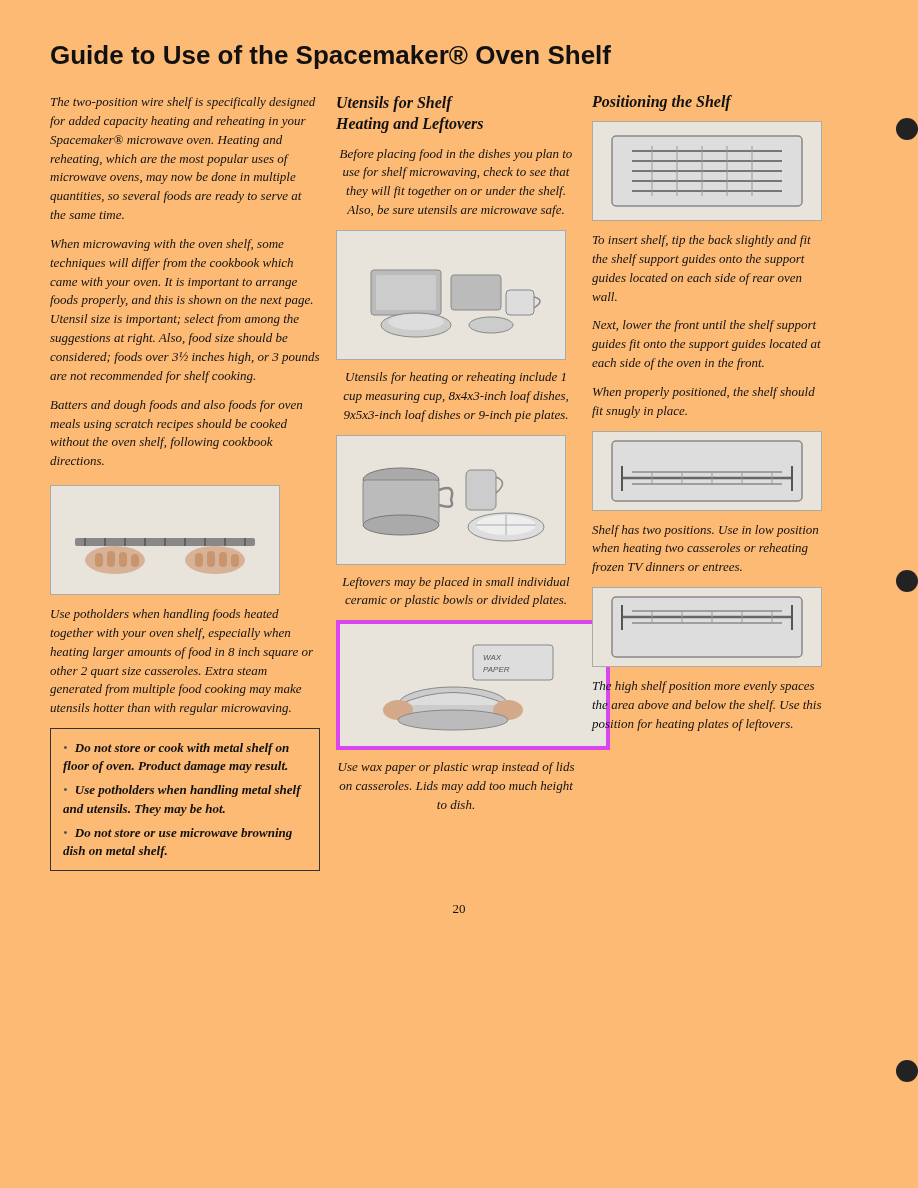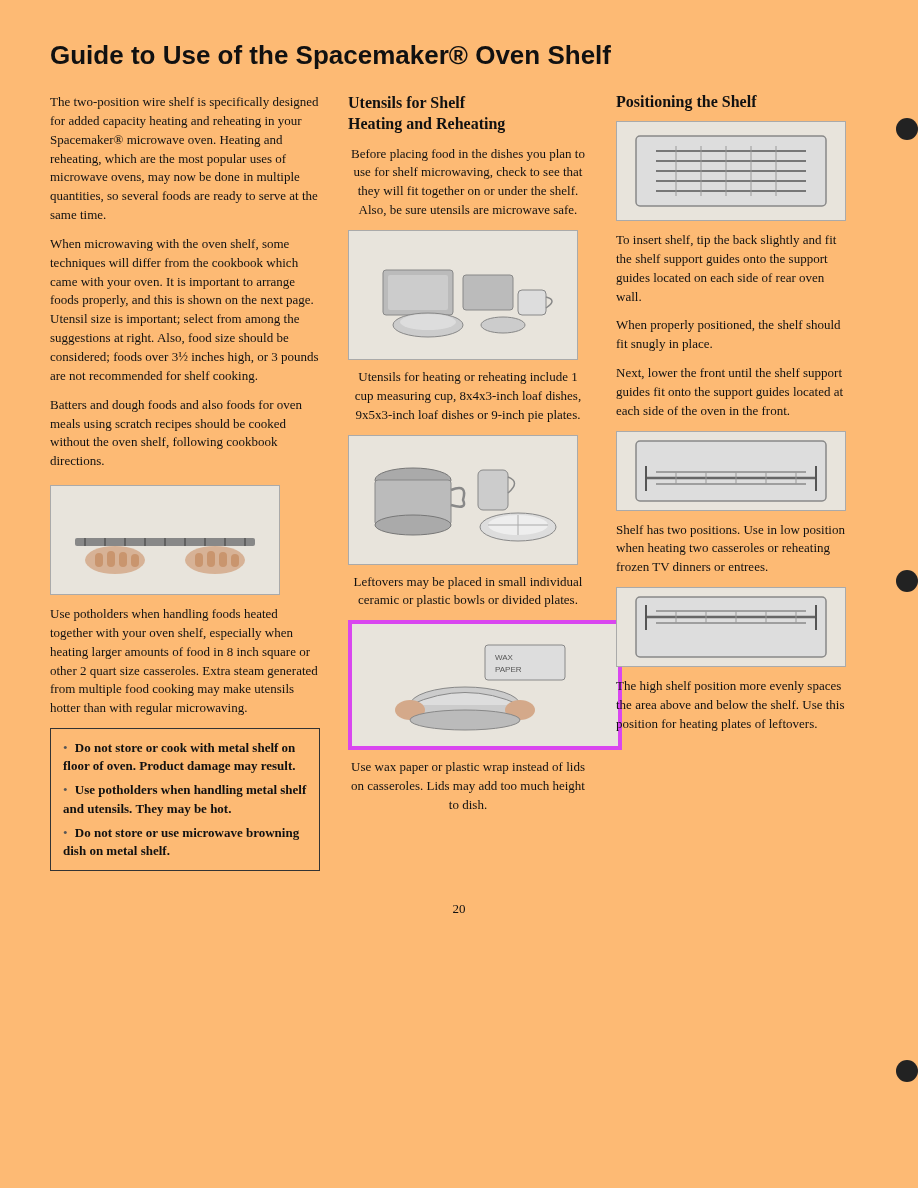--- a/index.html
+++ b/index.html
@@ -22,21 +22,22 @@
     }
     .page-title {
       font-size: 26px;
       font-weight: bold;
       font-family: 'Arial Black', Arial, sans-serif;
       margin-bottom: 22px;
       border-bottom: none;
     }
     .main-layout {
       display: flex;
-      gap: 28px;
+      gap: 16px;
+      font-style: italic;
     }
     .col-left {
       width: 270px;
       flex-shrink: 0;
     }
     .col-middle {
       width: 240px;
       flex-shrink: 0;
     }
     .col-right {
@@ -260,21 +261,21 @@
         <p>
           <span class="bullet-dot">•</span>
           <strong>Do not store or use microwave browning dish on metal shelf.</strong>
         </p>
       </div>
     </div>
 
     <div class="col-middle">
       <div class="section-heading">
         <span>Utensils for Shelf</span>
-        <span>Heating and Reheating</span>
+        <span>Heating and Leftovers</span>
       </div>
       <p>Before placing food in the dishes you plan to use for shelf microwaving, check to see that they will fit together on or under the shelf. Also, be sure utensils are microwave safe.</p>
 
       <div class="utensil-img-box">
         <svg class="utensil-drawing" viewBox="0 0 200 110">
 
           <rect x="20" y="30" width="70" height="45" rx="3" fill="#bbb" stroke="#888" stroke-width="1"></rect>
           <rect x="25" y="35" width="60" height="35" rx="2" fill="#ccc"></rect>
           <rect x="100" y="35" width="50" height="35" rx="3" fill="#bbb" stroke="#888" stroke-width="1"></rect>
 
@@ -346,22 +347,22 @@
 
           <line x1="50" y1="20" x2="50" y2="70" stroke="#999" stroke-width="1"></line>
           <line x1="75" y1="20" x2="75" y2="70" stroke="#999" stroke-width="1"></line>
           <line x1="100" y1="20" x2="100" y2="70" stroke="#999" stroke-width="1"></line>
           <line x1="125" y1="20" x2="125" y2="70" stroke="#999" stroke-width="1"></line>
           <line x1="150" y1="20" x2="150" y2="70" stroke="#999" stroke-width="1"></line>
         </svg>
       </div>
 
       <p>To insert shelf, tip the back slightly and fit the shelf support guides onto the support guides located on each side of rear oven wall.</p>
+      <p>Next, lower the front until the shelf support guides fit onto the support guides located at each side of the oven in the front.</p>
       <p>When properly positioned, the shelf should fit snugly in place.</p>
-      <p>Next, lower the front until the shelf support guides fit onto the support guides located at each side of the oven in the front.</p>
 
       <div class="right-shelf-box2">
         <svg width="210" height="70" viewBox="0 0 210 70">
           <rect x="10" y="5" width="190" height="60" rx="4" fill="#ddd" stroke="#888" stroke-width="1.5"></rect>
 
           <line x1="20" y1="42" x2="190" y2="42" stroke="#666" stroke-width="2.5"></line>
           <line x1="30" y1="36" x2="180" y2="36" stroke="#888" stroke-width="1.5"></line>
           <line x1="30" y1="48" x2="180" y2="48" stroke="#888" stroke-width="1.5"></line>
 
           <line x1="20" y1="30" x2="20" y2="55" stroke="#555" stroke-width="2"></line>

